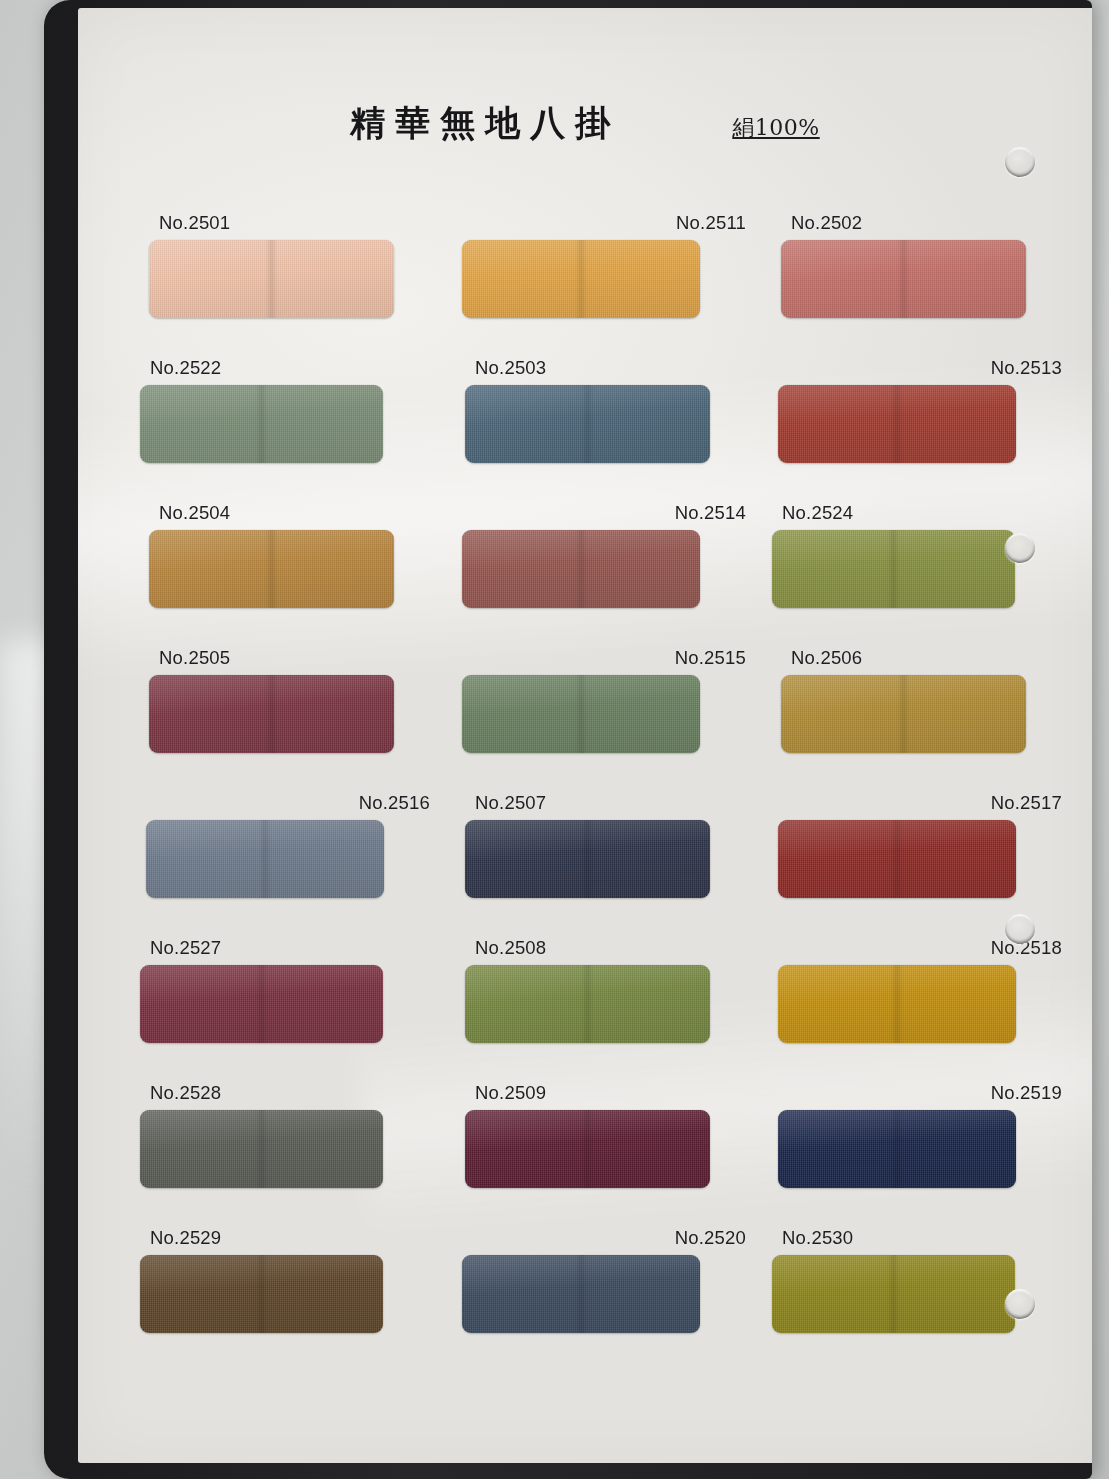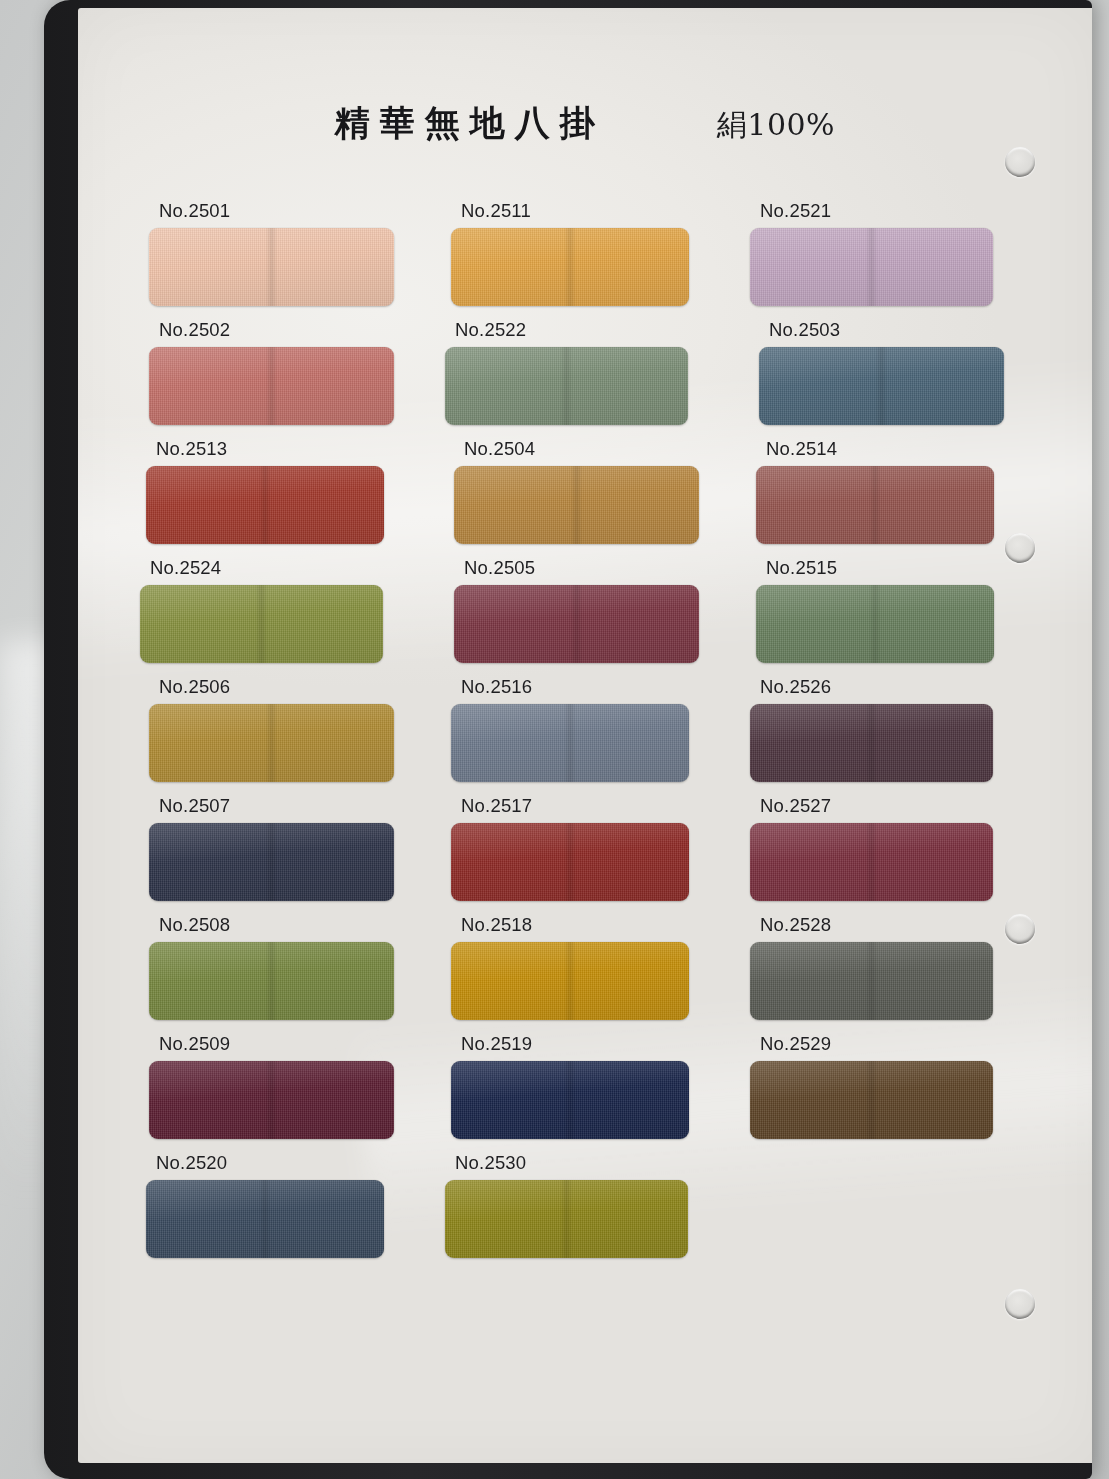--- a/index.html
+++ b/index.html
@@ -86,50 +86,52 @@
   #card-title {
     font-family: "DejaVu Serif", "Liberation Serif", serif;
     font-size: 35px;
     letter-spacing: 10px;
     color: #17171a;
     font-weight: 600;
     white-space: nowrap;
   }
   #material-note {
     font-family: "DejaVu Serif", "Liberation Serif", serif;
-    font-size: 30px;
+    font-size: 22px;
     color: #1d1d20;
     margin-left: 112px;
     letter-spacing: .5px;
     white-space: nowrap;
+    text-decoration: underline;
   }
 
   
   .punch-hole {
     position: absolute;
     width: 30px; height: 30px;
     border-radius: 50%;
     background: radial-gradient(circle at 42% 38%, #e8e7e4 0%, #dcdbd8 58%, #c2c1bd 100%);
     box-shadow:
       inset 0 -2px 3px rgba(0,0,0,.42),
       inset 0 2px 2px rgba(255,255,255,.85),
       0 1px 2px rgba(255,255,255,.7);
     z-index: 4;
   }
 
   
   #grid {
     position: absolute;
-    left: 62px; top: 192px;
+    left: 62px; top: 204px;
     width: 900px;
     display: grid;
     grid-template-columns: repeat(3, 290px);
     column-gap: 15px;
     row-gap: 0px;
     z-index: 2;
+    gap: 26px;
   }
   .cell {
     height: 119px;
     position: relative;
   }
   .cell-label {
     font-size: 18.5px;
     color: #1e1e21;
     letter-spacing: .2px;
     line-height: 1;
@@ -169,21 +171,21 @@
     pointer-events: none;
   }
 
   
   .cell.col-0 .swatch { width: 245px; }
   .cell.col-1 .swatch { width: 238px; }
   .cell.col-2 .swatch { width: 243px; }
 
   
   .cell.col-0 { padding-left: 9px; }
-  .cell.col-1 { padding-left: 6px; }
+  .cell.col-1 { padding-left: 6px; text-align: right; }
   .cell.col-2 { padding-left: 0px; }
 </style>
 </head>
 <body>
 
 <div id="backdrop"></div>
 
 <div id="binder"></div>
 
 <div id="page">
@@ -200,24 +202,20 @@
 
   <div id="grid">
       <div class="cell col-0">
         <span class="cell-label">No.2501</span>
         <div class="swatch" style="background: rgb(241, 196, 171);"></div>
       </div>
       <div class="cell col-1">
         <span class="cell-label">No.2511</span>
         <div class="swatch" style="background: rgb(227, 165, 69);"></div>
       </div>
-      <div class="cell col-2">
-        <span class="cell-label">No.2521</span>
-        <div class="swatch" style="background: rgb(194, 166, 193);"></div>
-      </div>
       <div class="cell col-0">
         <span class="cell-label">No.2502</span>
         <div class="swatch" style="background: rgb(196, 113, 106);"></div>
       </div>
       <div class="cell col-2">
         <span class="cell-label">No.2522</span>
         <div class="swatch" style="background: rgb(123, 142, 118);"></div>
       </div>
       <div class="cell col-0">
         <span class="cell-label">No.2503</span>
@@ -248,24 +246,20 @@
         <div class="swatch" style="background: rgb(105, 128, 95);"></div>
       </div>
       <div class="cell col-0">
         <span class="cell-label">No.2506</span>
         <div class="swatch" style="background: rgb(176, 140, 52);"></div>
       </div>
       <div class="cell col-1">
         <span class="cell-label">No.2516</span>
         <div class="swatch" style="background: rgb(110, 122, 140);"></div>
       </div>
-      <div class="cell col-2">
-        <span class="cell-label">No.2526</span>
-        <div class="swatch" style="background: rgb(78, 54, 64);"></div>
-      </div>
       <div class="cell col-0">
         <span class="cell-label">No.2507</span>
         <div class="swatch" style="background: rgb(46, 52, 73);"></div>
       </div>
       <div class="cell col-1">
         <span class="cell-label">No.2517</span>
         <div class="swatch" style="background: rgb(142, 42, 38);"></div>
       </div>
       <div class="cell col-2">
         <span class="cell-label">No.2527</span>

